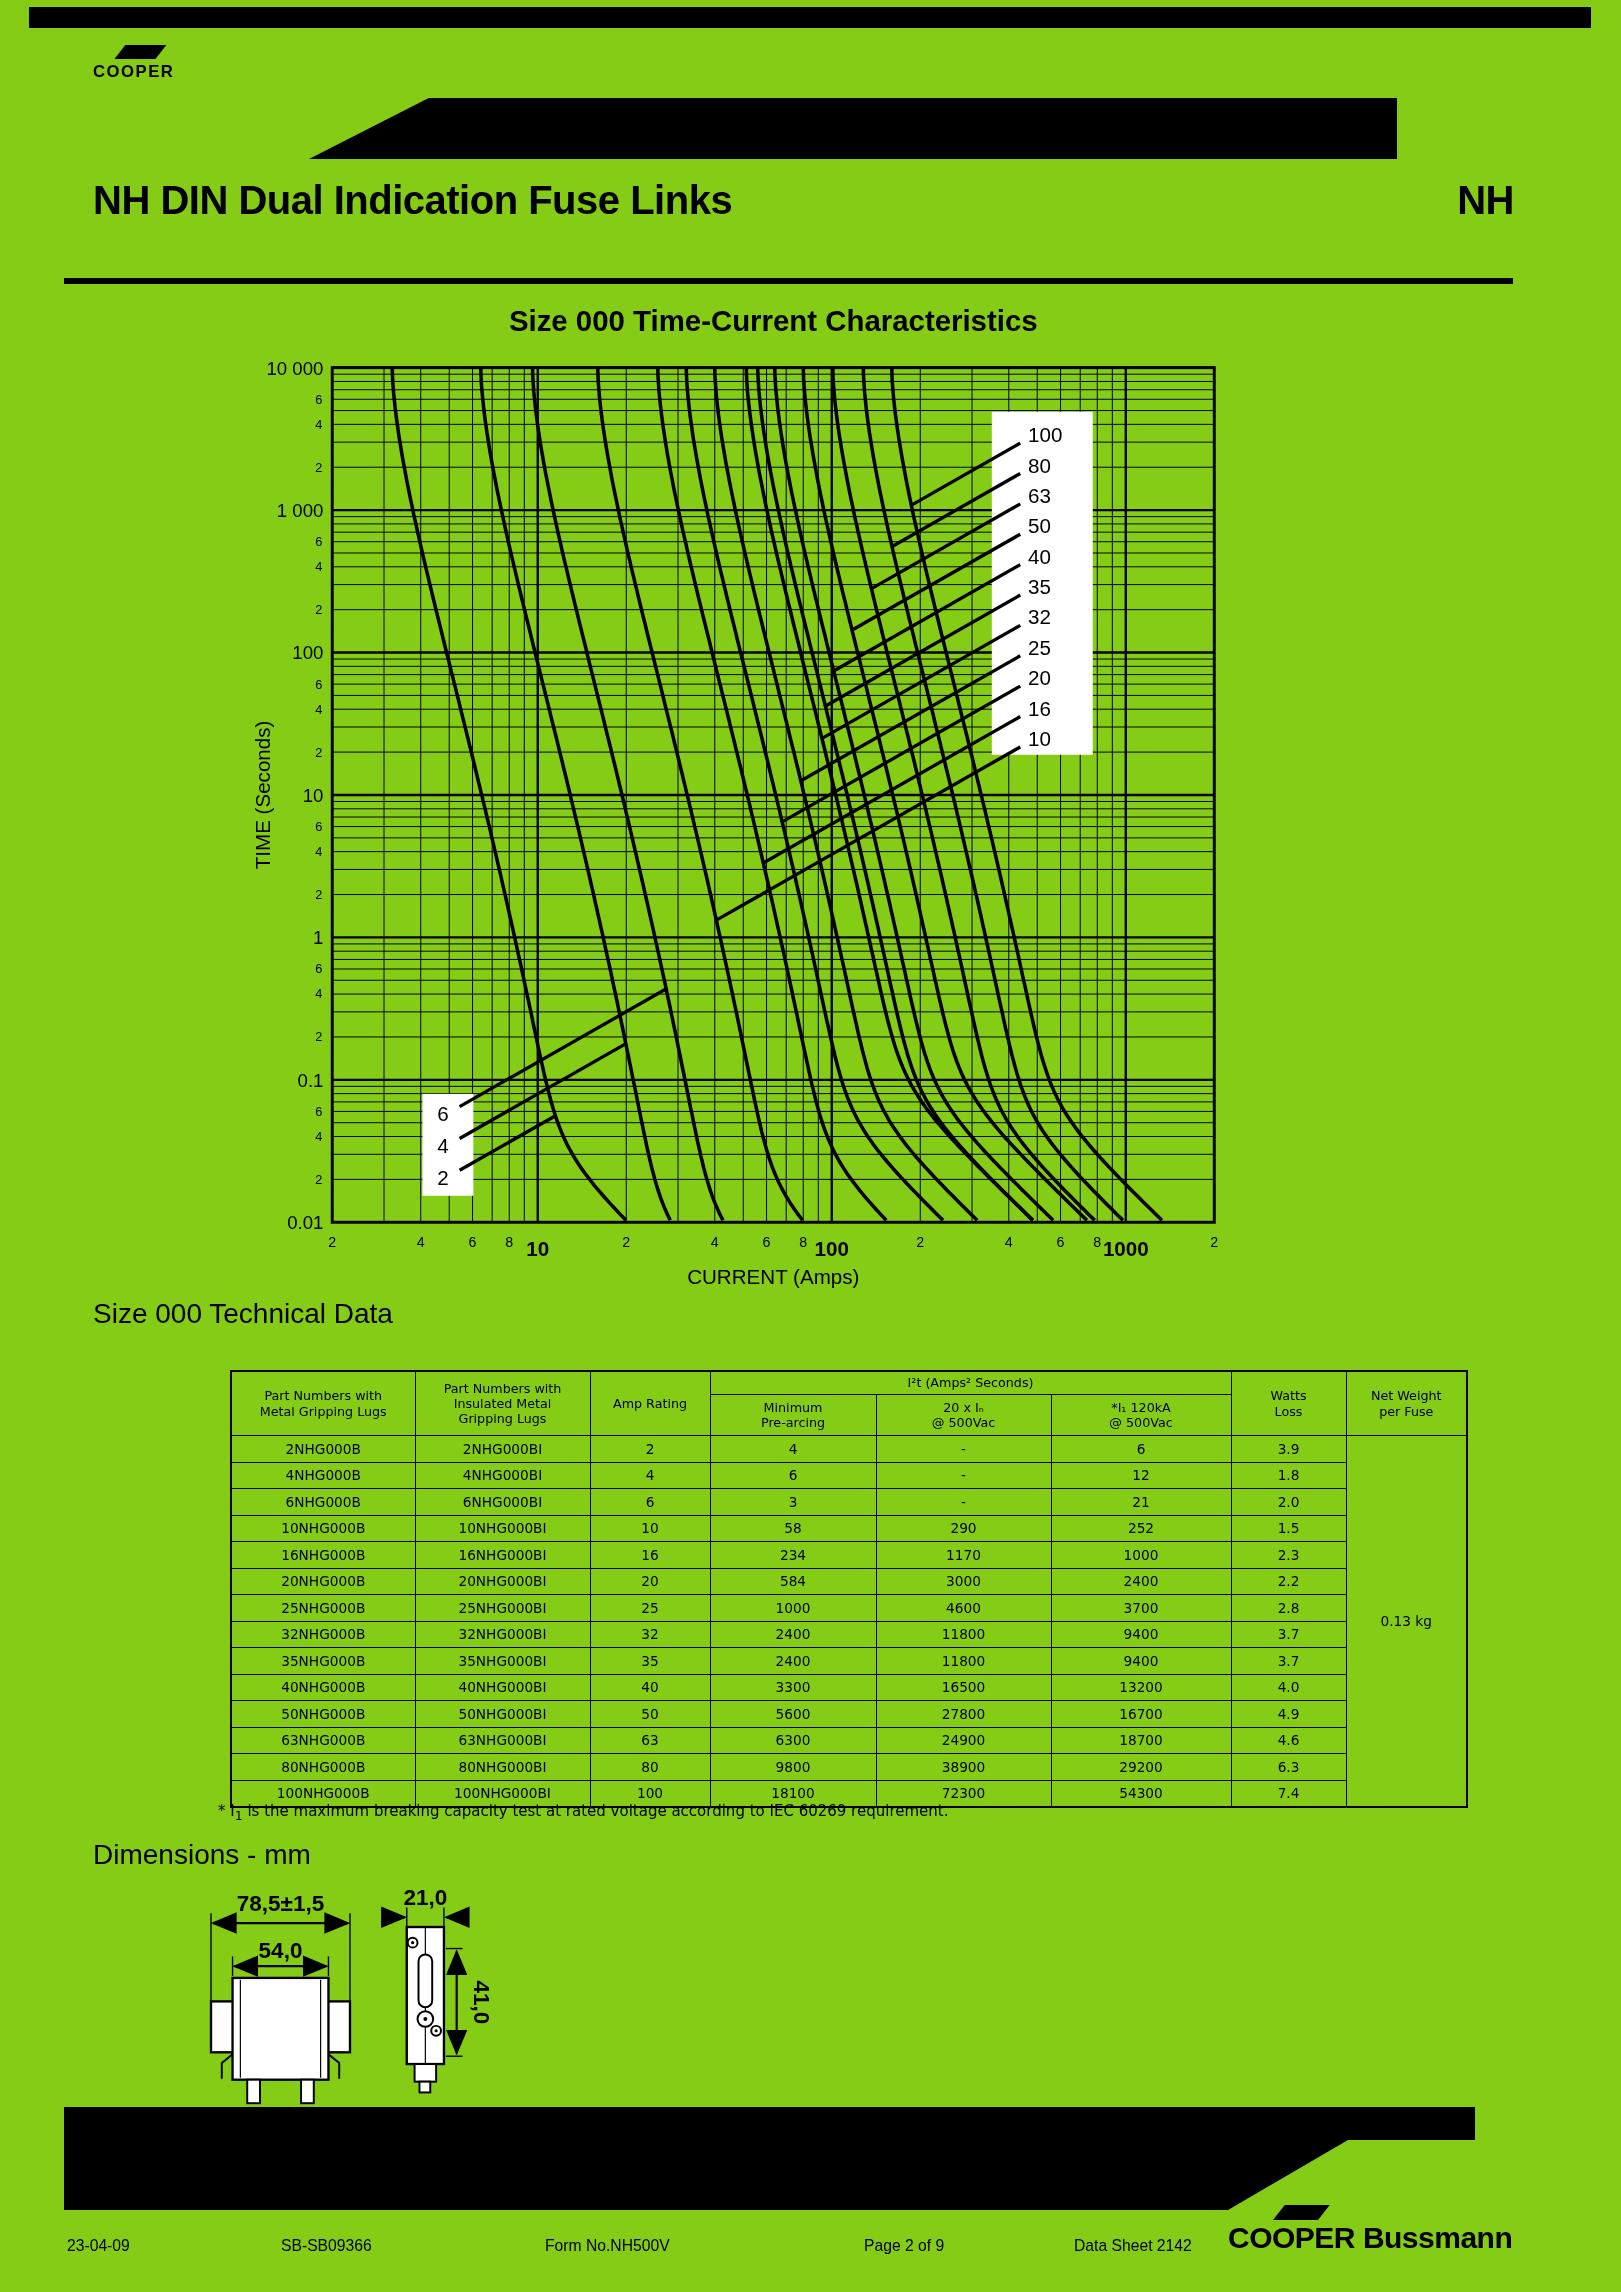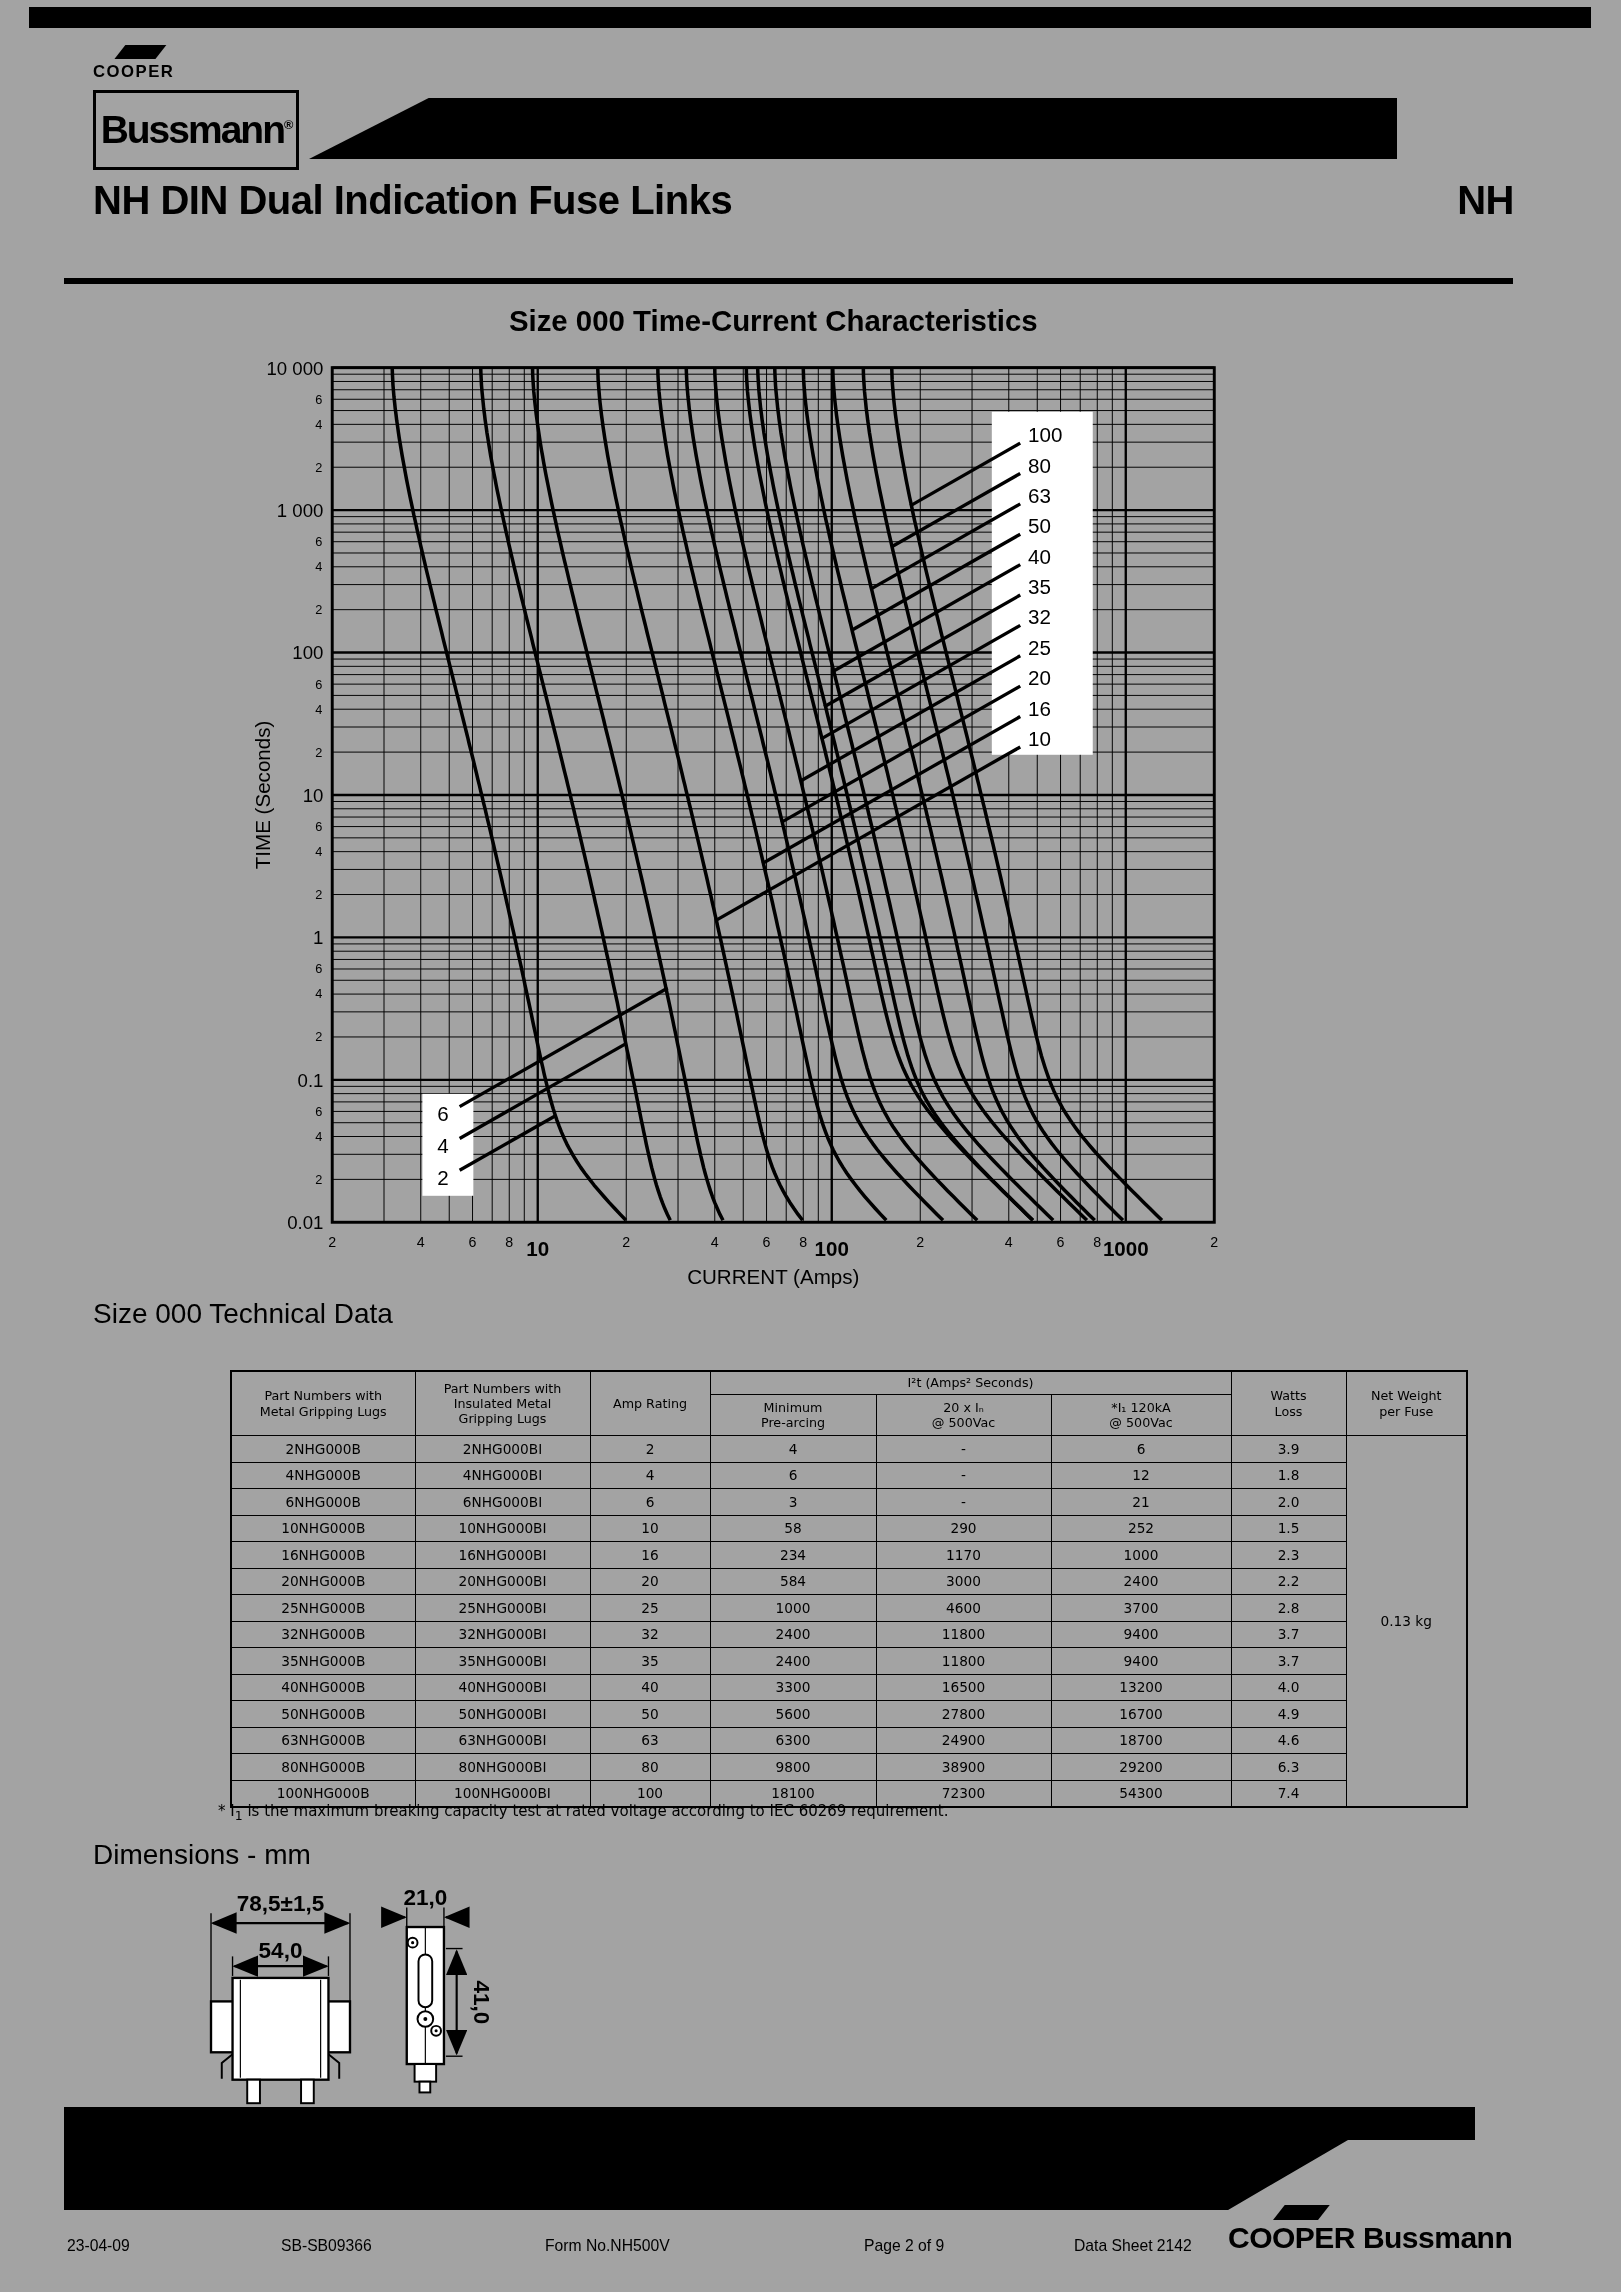--- a/index.html
+++ b/index.html
@@ -1,16 +1,16 @@
 <!DOCTYPE html>
 <html><head>
 <meta charset="utf-8">
 <style>
   html,body{margin:0;padding:0;background:#888;}
-  .page{position:relative;width:1621px;height:2293px;background:#a3a3a3;margin:0 auto;
+  .page{position:relative;width:1621px;height:2293px;background:#84cc16;margin:0 auto;
         font-family:"Liberation Sans",sans-serif;color:#000;overflow:hidden;}
   .abs{position:absolute;}
   .bar{background:#000;}
   .brand-cooper{font-size:16.7px;font-weight:900;letter-spacing:1.5px;}
   .buss-box{border:3.9px solid #000;width:200px;height:74px;display:flex;align-items:center;justify-content:center;}
   .buss-box span{font-size:39px;font-weight:900;letter-spacing:-2px;}
   .buss-box sup{font-size:12.7px;font-weight:900;}
   .flag{position:absolute;background:#000;transform:skewX(-38deg);}
   .wedge{background:#000;clip-path:polygon(0 100%,11% 0,100% 0,100% 100%);}
   .h1{font-size:40px;font-weight:700;letter-spacing:-0.5px;white-space:nowrap;}
@@ -34,23 +34,20 @@
 </style>
 </head>
 <body>
 
 <div class="page">
 
   <div class="abs bar" style="left:29px;top:6.9px;width:1562px;height:21.6px;"></div>
 
   <div class="abs flag" style="left:120px;top:45px;width:41px;height:13.7px;"></div>
   <div class="abs brand-cooper" style="left:93px;top:62px;">COOPER</div>
-  <div class="abs buss-box" style="left:93px;top:90px;">
-    <span><span>Bussmann</span><sup>®</sup></span>
-  </div>
 
   <div class="abs wedge" style="left:309px;top:98px;width:1088px;height:61px;"></div>
 
   <div class="abs h1" style="left:93px;top:178px;">NH DIN Dual Indication Fuse Links</div>
   <div class="abs h1" style="right:107px;top:178px;">NH</div>
   <div class="abs rule" style="left:64px;top:278px;width:1449px;height:5.9px;"></div>
 
   <svg id="tcc" class="abs" viewBox="0 298 1654 1022" style="left:0;top:292px;width:1621px;height:1002px;">
     <g id="g-grid">
         <line x1="339" x2="339" y1="375" y2="1247" stroke="#000" stroke-width="1"></line>

